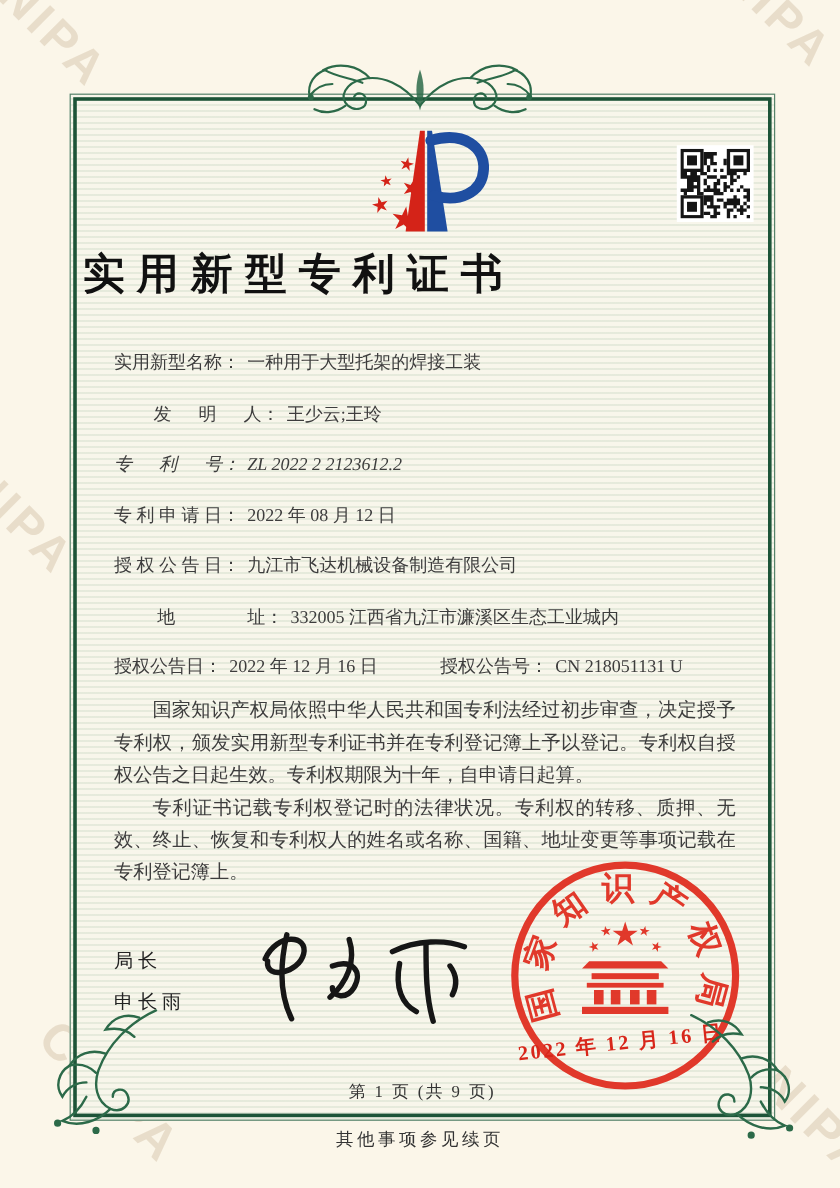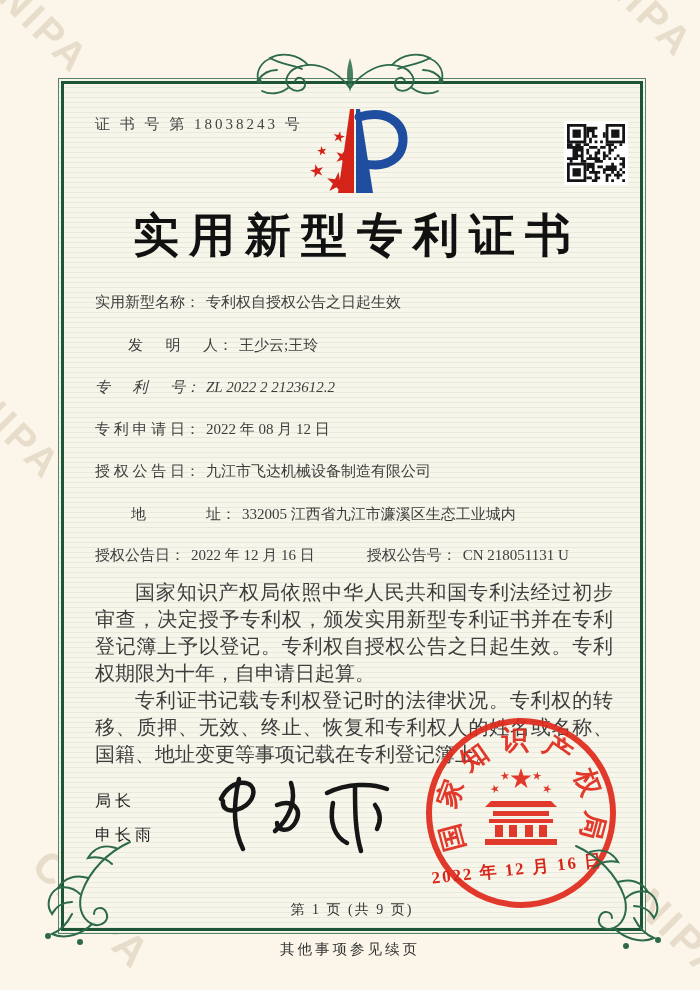--- a/index.html
+++ b/index.html
@@ -39,36 +39,36 @@
   .orn-top{left:250px;top:48px;}
   .orn-bl{left:28px;top:834px;}
   .orn-br{left:568px;top:838px;}
   
   .cert-no{
     position:absolute;left:36px;top:36px;font-size:15px;letter-spacing:3px;color:#444;
   }
   .logo{position:absolute;left:228px;top:22px;}
   .qr{position:absolute;left:505px;top:42px;width:58px;height:58px;background:#fff;padding:3px;}
   .title{
-    position:absolute;left:0;right:0;top:126px;text-align:center;
-    font-size:46px;font-weight:bold;color:#111;letter-spacing:10px;text-indent:10px;
+    position:absolute;left:0;right:0;top:126px;
+    font-size:35px;font-weight:bold;color:#111;letter-spacing:10px;text-indent:10px;
   }
   
   .fields{position:absolute;left:36px;right:30px;top:0;}
   .frow{position:absolute;left:0;right:0;font-size:15px;color:#3d3d3d;white-space:nowrap;}
   .f-label{display:inline-block;width:6em;text-align:justify;text-align-last:justify;}
   .f-label5{display:inline-block;width:5em;text-align:justify;text-align-last:justify;}
   .f-colon{padding-right:6px;}
   .frow.r1{top:214px;} .frow.r2{top:257px;margin-left:33px;} .frow.r3{top:299px;font-style:italic;}
   .frow.r4{top:341px;} .frow.r5{top:383px;} .frow.r6{top:426px;margin-left:36px;} .frow.r7{top:467px;}
   .pair2{margin-left:52px;}
   
   .paras{position:absolute;left:36px;right:32px;top:500px;}
   .paras p{
-    margin:0;font-size:20px;line-height:27px;text-indent:2em;
+    margin:0;font-size:16px;line-height:27px;text-indent:2em;
     text-align:justify;color:#3d3d3d;
   }
   
   .signer-title{position:absolute;left:36px;top:712px;font-size:16px;letter-spacing:4px;color:#222;}
   .signer-name{position:absolute;left:36px;top:746px;font-size:16px;letter-spacing:4px;color:#222;text-align:right;}
   .signature{position:absolute;left:128px;top:678px;z-index:4;}
   
   .seal{position:absolute;left:364px;top:636px;width:196px;height:196px;z-index:5;opacity:.93;}
   .seal-date{
     position:absolute;left:372px;top:774px;width:260px;z-index:6;
@@ -91,21 +91,20 @@
 <span class="wm wm1">CNIPA</span>
 <span class="wm wm2">CNIPA</span>
 <span class="wm wm3">CNIPA</span>
 <span class="wm wm4">CNIPA</span>
 <span class="wm wm5">CNIPA</span>
 <span class="wm wm6">CNIPA</span>
 
 <div class="cert">
   <div class="cert-inner"></div>
 
-  <div class="cert-no">证 书 号 第 18038243 号</div>
 
   <div class="logo">
     <svg width="140" height="100" viewBox="0 0 140 100">
       <defs>
         <path id="star" d="M0,-1 L0.224,-0.309 0.951,-0.309 0.363,0.118 0.588,0.809 0,0.382 -0.588,0.809 -0.363,0.118 -0.951,-0.309 -0.224,-0.309 Z"></path>
       </defs>
       <g fill="#d42318">
         <use href="#star" transform="translate(52,36) rotate(12) scale(6)"></use>
         <use href="#star" transform="translate(35,50) rotate(-10) scale(5)"></use>
         <use href="#star" transform="translate(56,56) rotate(18) scale(8)"></use>
@@ -138,21 +137,21 @@
           <rect x="6" y="48" width="9" height="9"></rect>
       </g>
       <path id="qrdata" fill="#151515" d="M21,3h3v3h-3zM24,3h3v3h-3zM27,3h3v3h-3zM30,3h3v3h-3zM21,6h3v3h-3zM24,6h3v3h-3zM27,6h3v3h-3zM21,9h3v3h-3zM27,9h3v3h-3zM39,9h3v3h-3zM21,12h3v3h-3zM27,12h3v3h-3zM30,12h3v3h-3zM39,12h3v3h-3zM24,15h3v3h-3zM24,18h3v3h-3zM30,18h3v3h-3zM36,18h3v3h-3zM0,21h3v3h-3zM3,21h3v3h-3zM9,21h3v3h-3zM12,21h3v3h-3zM18,21h3v3h-3zM21,21h3v3h-3zM42,21h3v3h-3zM45,21h3v3h-3zM48,21h3v3h-3zM57,21h3v3h-3zM0,24h3v3h-3zM3,24h3v3h-3zM6,24h3v3h-3zM9,24h3v3h-3zM12,24h3v3h-3zM15,24h3v3h-3zM24,24h3v3h-3zM27,24h3v3h-3zM30,24h3v3h-3zM36,24h3v3h-3zM39,24h3v3h-3zM45,24h3v3h-3zM51,24h3v3h-3zM6,27h3v3h-3zM9,27h3v3h-3zM12,27h3v3h-3zM15,27h3v3h-3zM21,27h3v3h-3zM33,27h3v3h-3zM45,27h3v3h-3zM48,27h3v3h-3zM6,30h3v3h-3zM9,30h3v3h-3zM15,30h3v3h-3zM21,30h3v3h-3zM30,30h3v3h-3zM33,30h3v3h-3zM39,30h3v3h-3zM45,30h3v3h-3zM6,33h3v3h-3zM9,33h3v3h-3zM12,33h3v3h-3zM15,33h3v3h-3zM24,33h3v3h-3zM30,33h3v3h-3zM39,33h3v3h-3zM42,33h3v3h-3zM54,33h3v3h-3zM0,36h3v3h-3zM3,36h3v3h-3zM6,36h3v3h-3zM9,36h3v3h-3zM15,36h3v3h-3zM21,36h3v3h-3zM24,36h3v3h-3zM27,36h3v3h-3zM30,36h3v3h-3zM33,36h3v3h-3zM39,36h3v3h-3zM45,36h3v3h-3zM51,36h3v3h-3zM57,36h3v3h-3zM60,36h3v3h-3zM3,39h3v3h-3zM15,39h3v3h-3zM18,39h3v3h-3zM30,39h3v3h-3zM33,39h3v3h-3zM36,39h3v3h-3zM60,39h3v3h-3zM21,42h3v3h-3zM24,42h3v3h-3zM27,42h3v3h-3zM48,42h3v3h-3zM57,42h3v3h-3zM60,42h3v3h-3zM21,45h3v3h-3zM24,45h3v3h-3zM27,45h3v3h-3zM33,45h3v3h-3zM36,45h3v3h-3zM42,45h3v3h-3zM45,45h3v3h-3zM48,45h3v3h-3zM51,45h3v3h-3zM60,45h3v3h-3zM21,48h3v3h-3zM27,48h3v3h-3zM39,48h3v3h-3zM42,48h3v3h-3zM45,48h3v3h-3zM48,48h3v3h-3zM51,48h3v3h-3zM57,48h3v3h-3zM24,51h3v3h-3zM27,51h3v3h-3zM30,51h3v3h-3zM33,51h3v3h-3zM39,51h3v3h-3zM48,51h3v3h-3zM54,51h3v3h-3zM60,51h3v3h-3zM30,54h3v3h-3zM42,54h3v3h-3zM45,54h3v3h-3zM51,54h3v3h-3zM54,54h3v3h-3zM57,54h3v3h-3zM21,57h3v3h-3zM24,57h3v3h-3zM30,57h3v3h-3zM33,57h3v3h-3zM42,57h3v3h-3zM54,57h3v3h-3zM27,60h3v3h-3zM30,60h3v3h-3zM42,60h3v3h-3zM48,60h3v3h-3zM60,60h3v3h-3z"></path>
     </svg>
   </div>
 
   <div class="title">实用新型专利证书</div>
 
   <div class="fields">
     <div class="frow r1">
-      <span class="f-label">实用新型名称</span><span class="f-colon">：</span><span>专利权自授权公告之日起生效</span>
+      <span class="f-label">实用新型名称</span><span class="f-colon">：</span><span>一种用于大型托架的焊接工装</span>
     </div>
     <div class="frow r2">
       <span class="f-label">发明人</span><span class="f-colon">：</span><span>王少云;王玲</span>
     </div>
     <div class="frow r3">
       <span class="f-label">专利号</span><span class="f-colon">：</span><span>ZL 2022 2 2123612.2</span>
     </div>
     <div class="frow r4">
       <span class="f-label">专利申请日</span><span class="f-colon">：</span><span>2022 年 08 月 12 日</span>
     </div>

